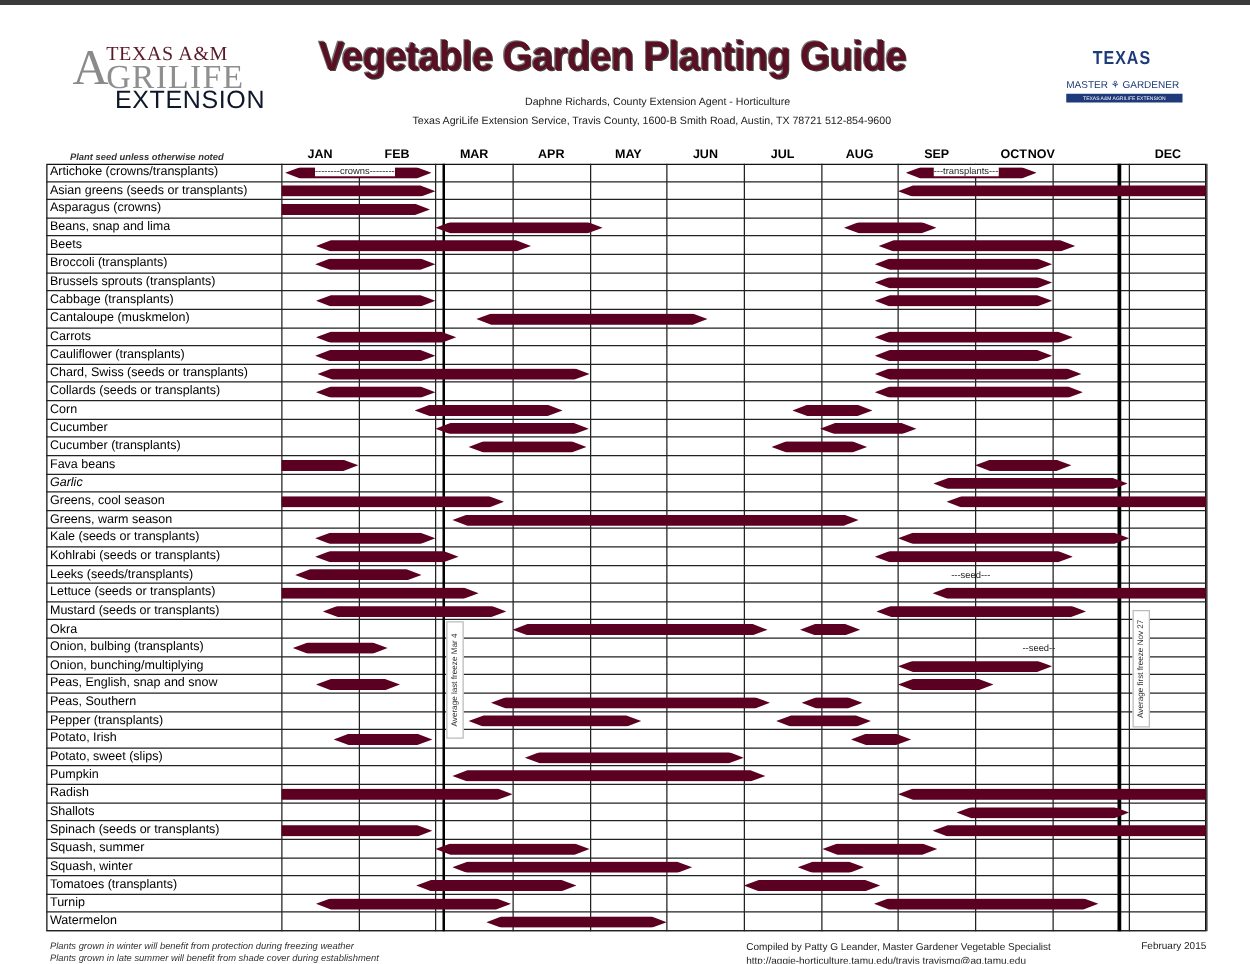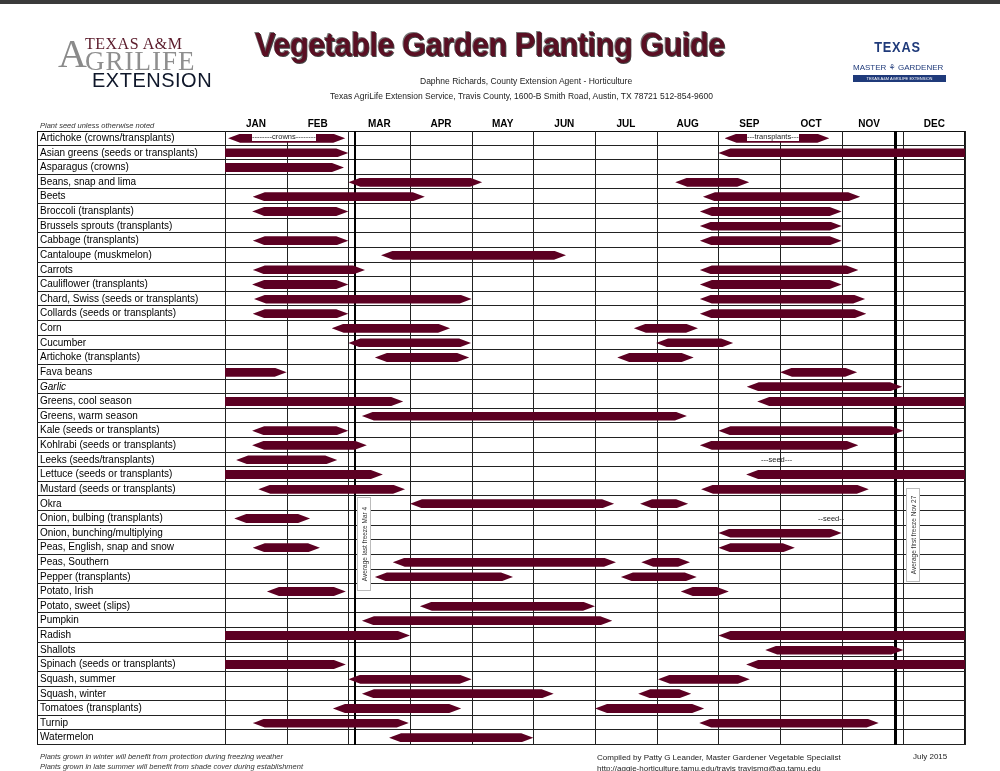--- a/index.html
+++ b/index.html
@@ -10,21 +10,21 @@
   .logo-left .big-a { position: absolute; left: 3px; top: 2px; font-family: "Liberation Serif", serif; font-size: 40px; color: #8a8a8a; line-height: 40px; }
   .logo-left .grilife { position: absolute; left: 30px; top: 14px; font-family: "Liberation Serif", serif; font-size: 27px; color: #8f8f8f; letter-spacing: 1px; line-height: 30px; }
   .logo-left .ext { position: absolute; left: 37px; top: 37px; font-family: "Liberation Sans", sans-serif; font-size: 20px; color: #0f172a; letter-spacing: 0.5px; }
   .title { position: absolute; left: 255px; top: 26px; font-family: "Liberation Sans", sans-serif; font-weight: bold; font-size: 33px; color: #5a0f23; letter-spacing: -0.5px; transform: scaleX(0.93); transform-origin: left; text-shadow: 1px 1px 0 #444, -1px -1px 0 #777; }
   .sub1 { position: absolute; left: 420px; top: 76px; font-size: 8.5px; color: #222; }
   .sub2 { position: absolute; left: 330px; top: 91px; font-size: 8.5px; color: #222; }
   .logo-right { position: absolute; left: 853px; top: 38px; width: 95px; height: 50px; }
   .logo-right .t { position: absolute; left: 17px; top: 0; font-size: 15px; color: #1f3a7a; font-weight: bold; letter-spacing: 1px; transform: scaleX(0.85); }
   .logo-right .m { position: absolute; left: 0; top: 25px; font-size: 8px; color: #1f3a7a; white-space: nowrap; }
   .logo-right .band { position: absolute; left: 0; top: 37px; width: 93px; height: 7px; background: #1f3a7a; color: #fff; font-size: 4px; line-height: 7px; text-align: center; white-space: nowrap; overflow: hidden; }
-  .note-top { position: absolute; left: 40px; top: 121px; font-size: 7.5px; font-style: italic; color: #333; }
+  .note-top { position: absolute; left: 56px; top: 121px; font-size: 7.5px; font-style: italic; color: #333; font-weight: bold; }
   .month { position: absolute; top: 118px; width: 62px; text-align: center; font-size: 10px; font-weight: bold; }
   .grid { position: absolute; left: 37px; top: 131px; width: 928px; height: 614px; border: 1.5px solid #111; box-sizing: border-box; }
   .row { position: absolute; left: 37px; width: 928px; height: 14.62px; border-bottom: 1px solid #222; box-sizing: border-box; }
   .row .lbl { position: absolute; left: 3px; top: 0; font-size: 10px; line-height: 14px; white-space: nowrap; }
   .vline { position: absolute; top: 131px; height: 614px; width: 1px; background: #222; }
   .vline.thick { width: 2.5px; background: #000; }
   .bar { position: absolute; height: 9px; background: #5c0022; clip-path: polygon(0 50%, 12px 0, calc(100% - 12px) 0, 100% 50%, calc(100% - 12px) 100%, 12px 100%); }
   .bar.flatleft { clip-path: polygon(0 0, calc(100% - 12px) 0, 100% 50%, calc(100% - 12px) 100%, 0 100%); }
   .bar.flatright { clip-path: polygon(0 50%, 12px 0, 100% 0, 100% 100%, 12px 100%); }
   .arrowlbl { position: absolute; font-size: 7.5px; color: #222; white-space: nowrap; background: #fff; }
@@ -62,21 +62,21 @@
     <div class="month" style="left: 225px;">JAN</div>
     <div class="month" style="left: 286.67px;">FEB</div>
     <div class="month" style="left: 348.34px;">MAR</div>
     <div class="month" style="left: 410.01px;">APR</div>
     <div class="month" style="left: 471.68px;">MAY</div>
     <div class="month" style="left: 533.35px;">JUN</div>
     <div class="month" style="left: 595.02px;">JUL</div>
     <div class="month" style="left: 656.69px;">AUG</div>
     <div class="month" style="left: 718.36px;">SEP</div>
     <div class="month" style="left: 780.03px;">OCT</div>
-    <div class="month" style="left: 838px;">NOV</div>
+    <div class="month" style="left: 802px;">NOV</div>
     <div class="month" style="left: 903.37px;">DEC</div>
   </div>
 <div class="grid"></div>
 <div id="rows">
     <div class="row" style="top: 131px;">
       <span class="lbl">Artichoke (crowns/transplants)</span>
     </div>
     <div class="row" style="top: 145.62px;">
       <span class="lbl">Asian greens (seeds or transplants)</span>
     </div>
@@ -113,21 +113,21 @@
     <div class="row" style="top: 306.44px;">
       <span class="lbl">Collards (seeds or transplants)</span>
     </div>
     <div class="row" style="top: 321.06px;">
       <span class="lbl">Corn</span>
     </div>
     <div class="row" style="top: 335.68px;">
       <span class="lbl">Cucumber</span>
     </div>
     <div class="row" style="top: 350.3px;">
-      <span class="lbl">Artichoke (transplants)</span>
+      <span class="lbl">Cucumber (transplants)</span>
     </div>
     <div class="row" style="top: 364.92px;">
       <span class="lbl">Fava beans</span>
     </div>
     <div class="row" style="top: 379.54px; font-style: italic;">
       <span class="lbl">Garlic</span>
     </div>
     <div class="row" style="top: 394.16px;">
       <span class="lbl">Greens, cool season</span>
     </div>
@@ -306,13 +306,13 @@
   </div>
 
 <div class="foot-left">
   <div>Plants grown in winter will benefit from protection during freezing weather</div>
   <div>Plants grown in late summer will benefit from shade cover during establishment</div>
 </div>
 <div class="foot-right">
   <div>Compiled by Patty G Leander, Master Gardener Vegetable Specialist</div>
   <div>http://aggie-horticulture.tamu.edu/travis      travismg@ag.tamu.edu</div>
 </div>
-<div class="foot-date">July 2015</div>
+<div class="foot-date">February 2015</div>
 
 </body></html>

